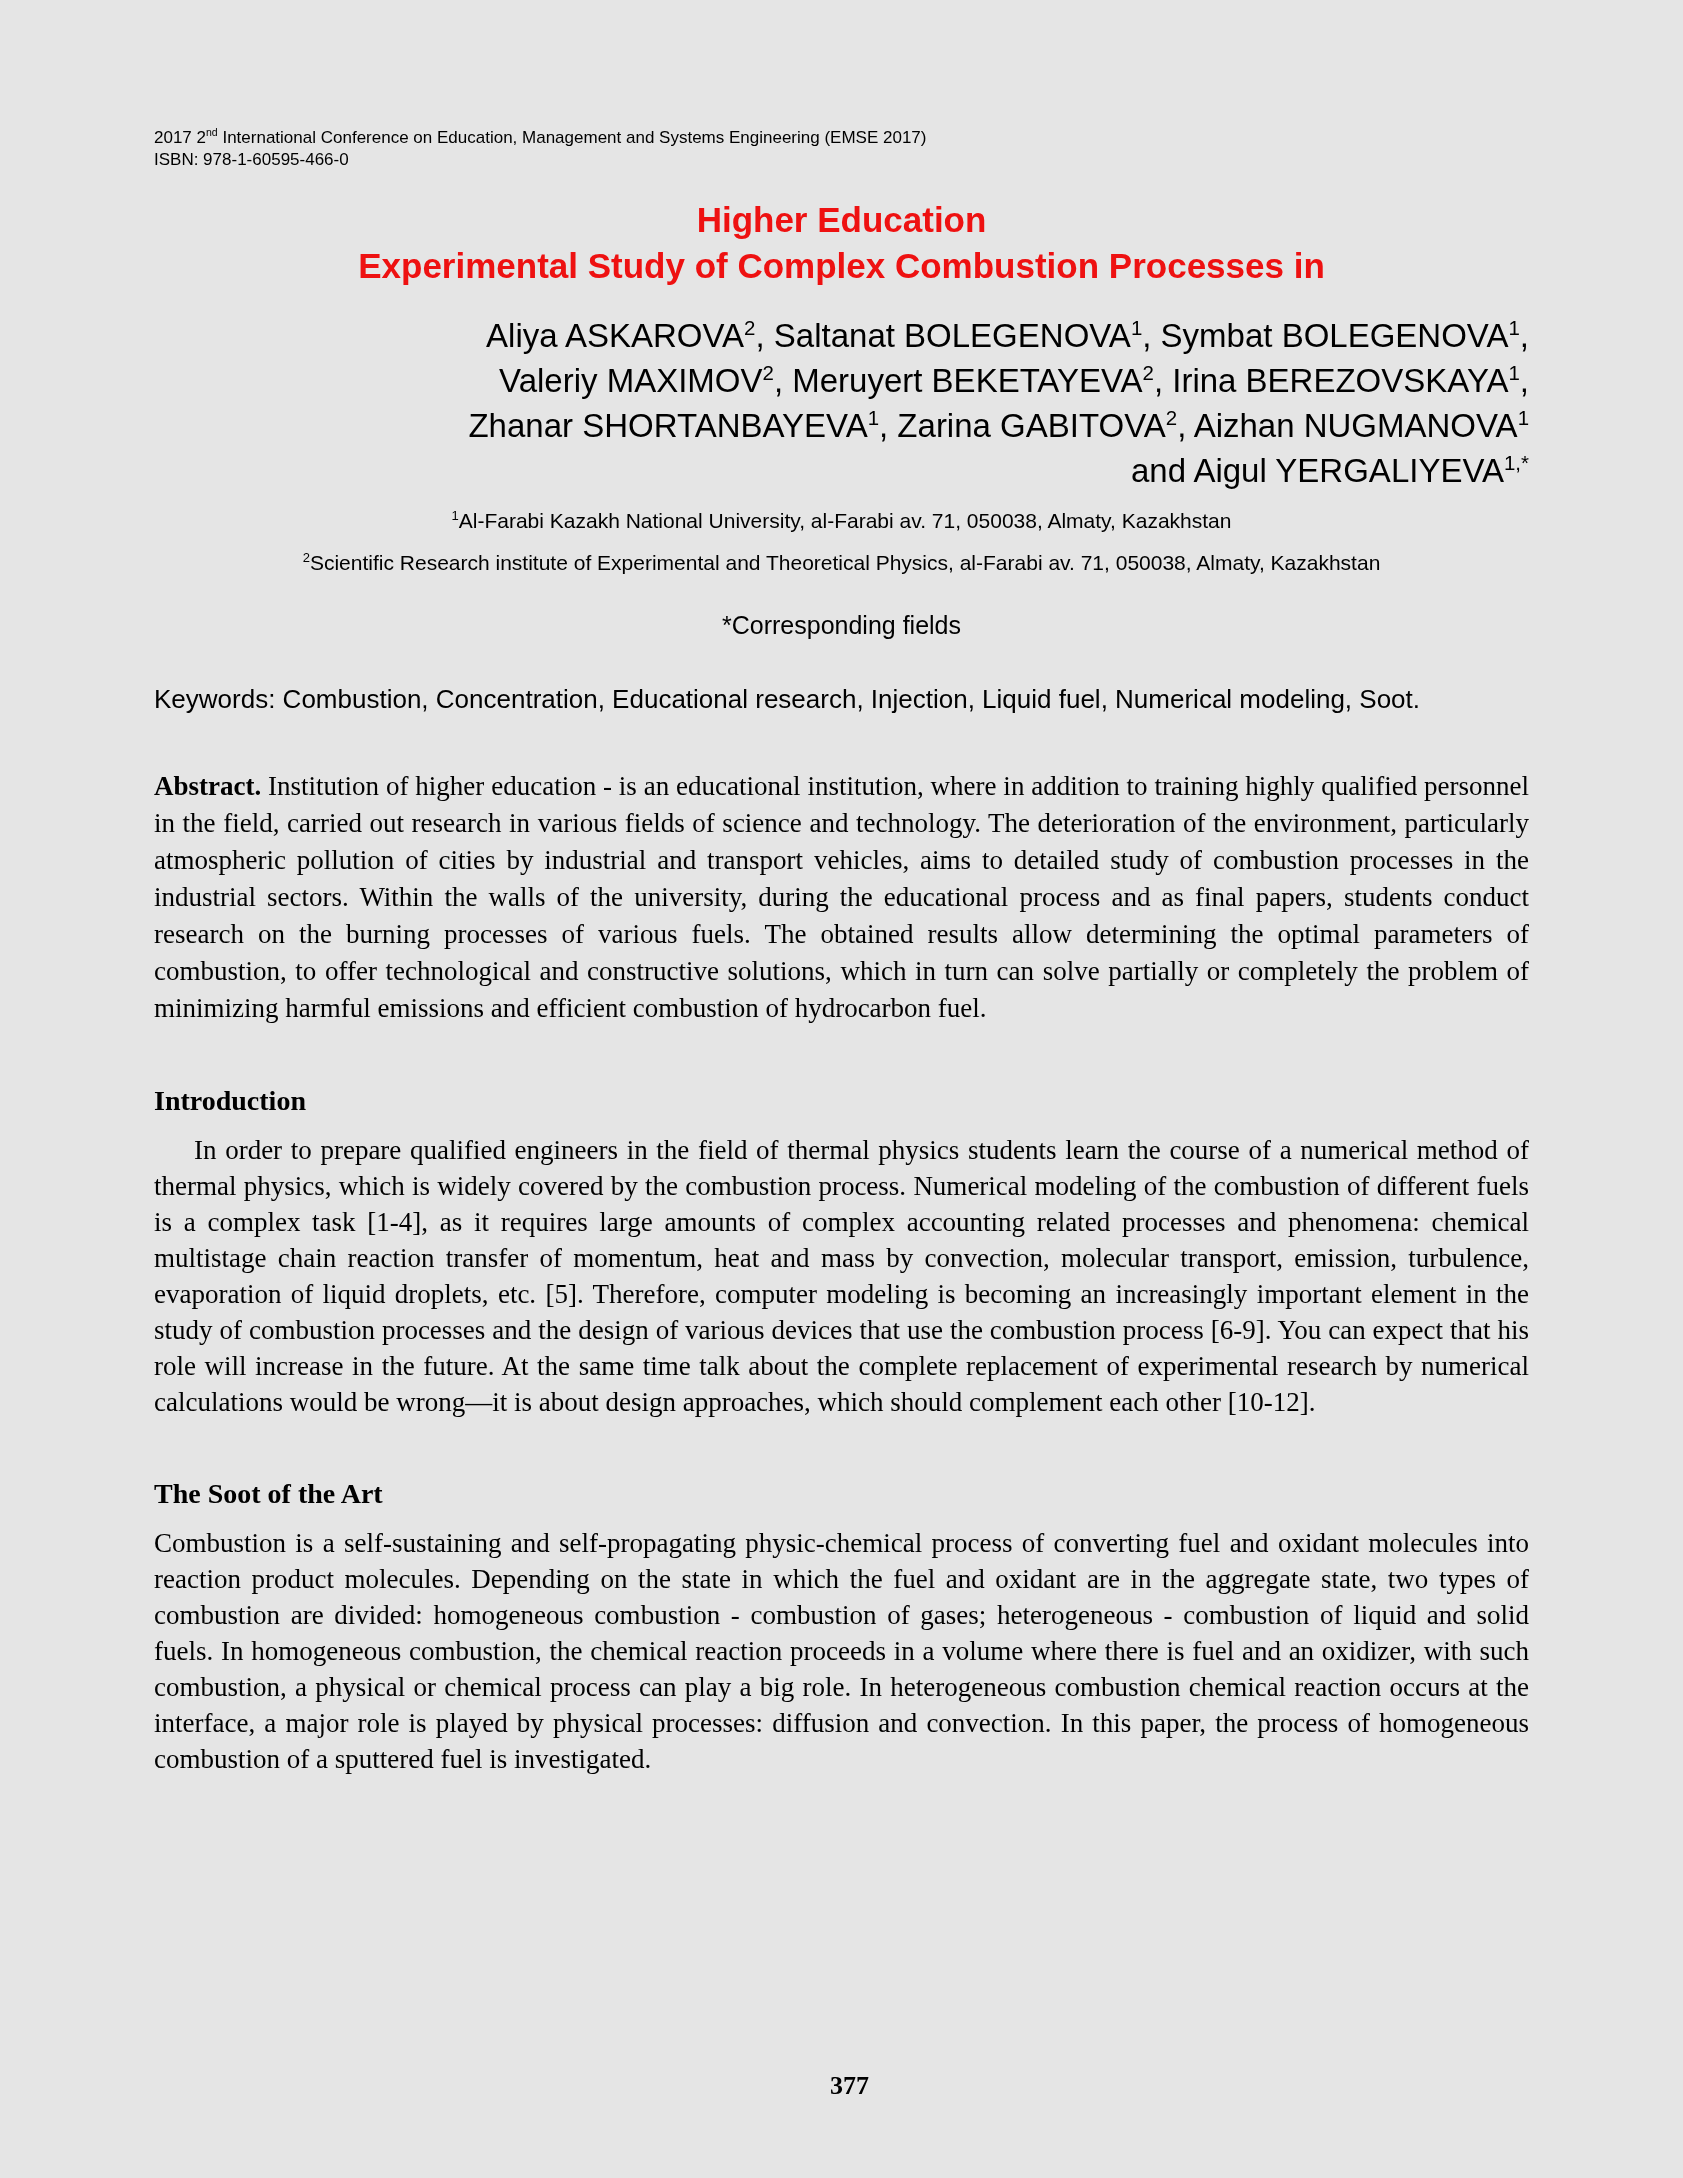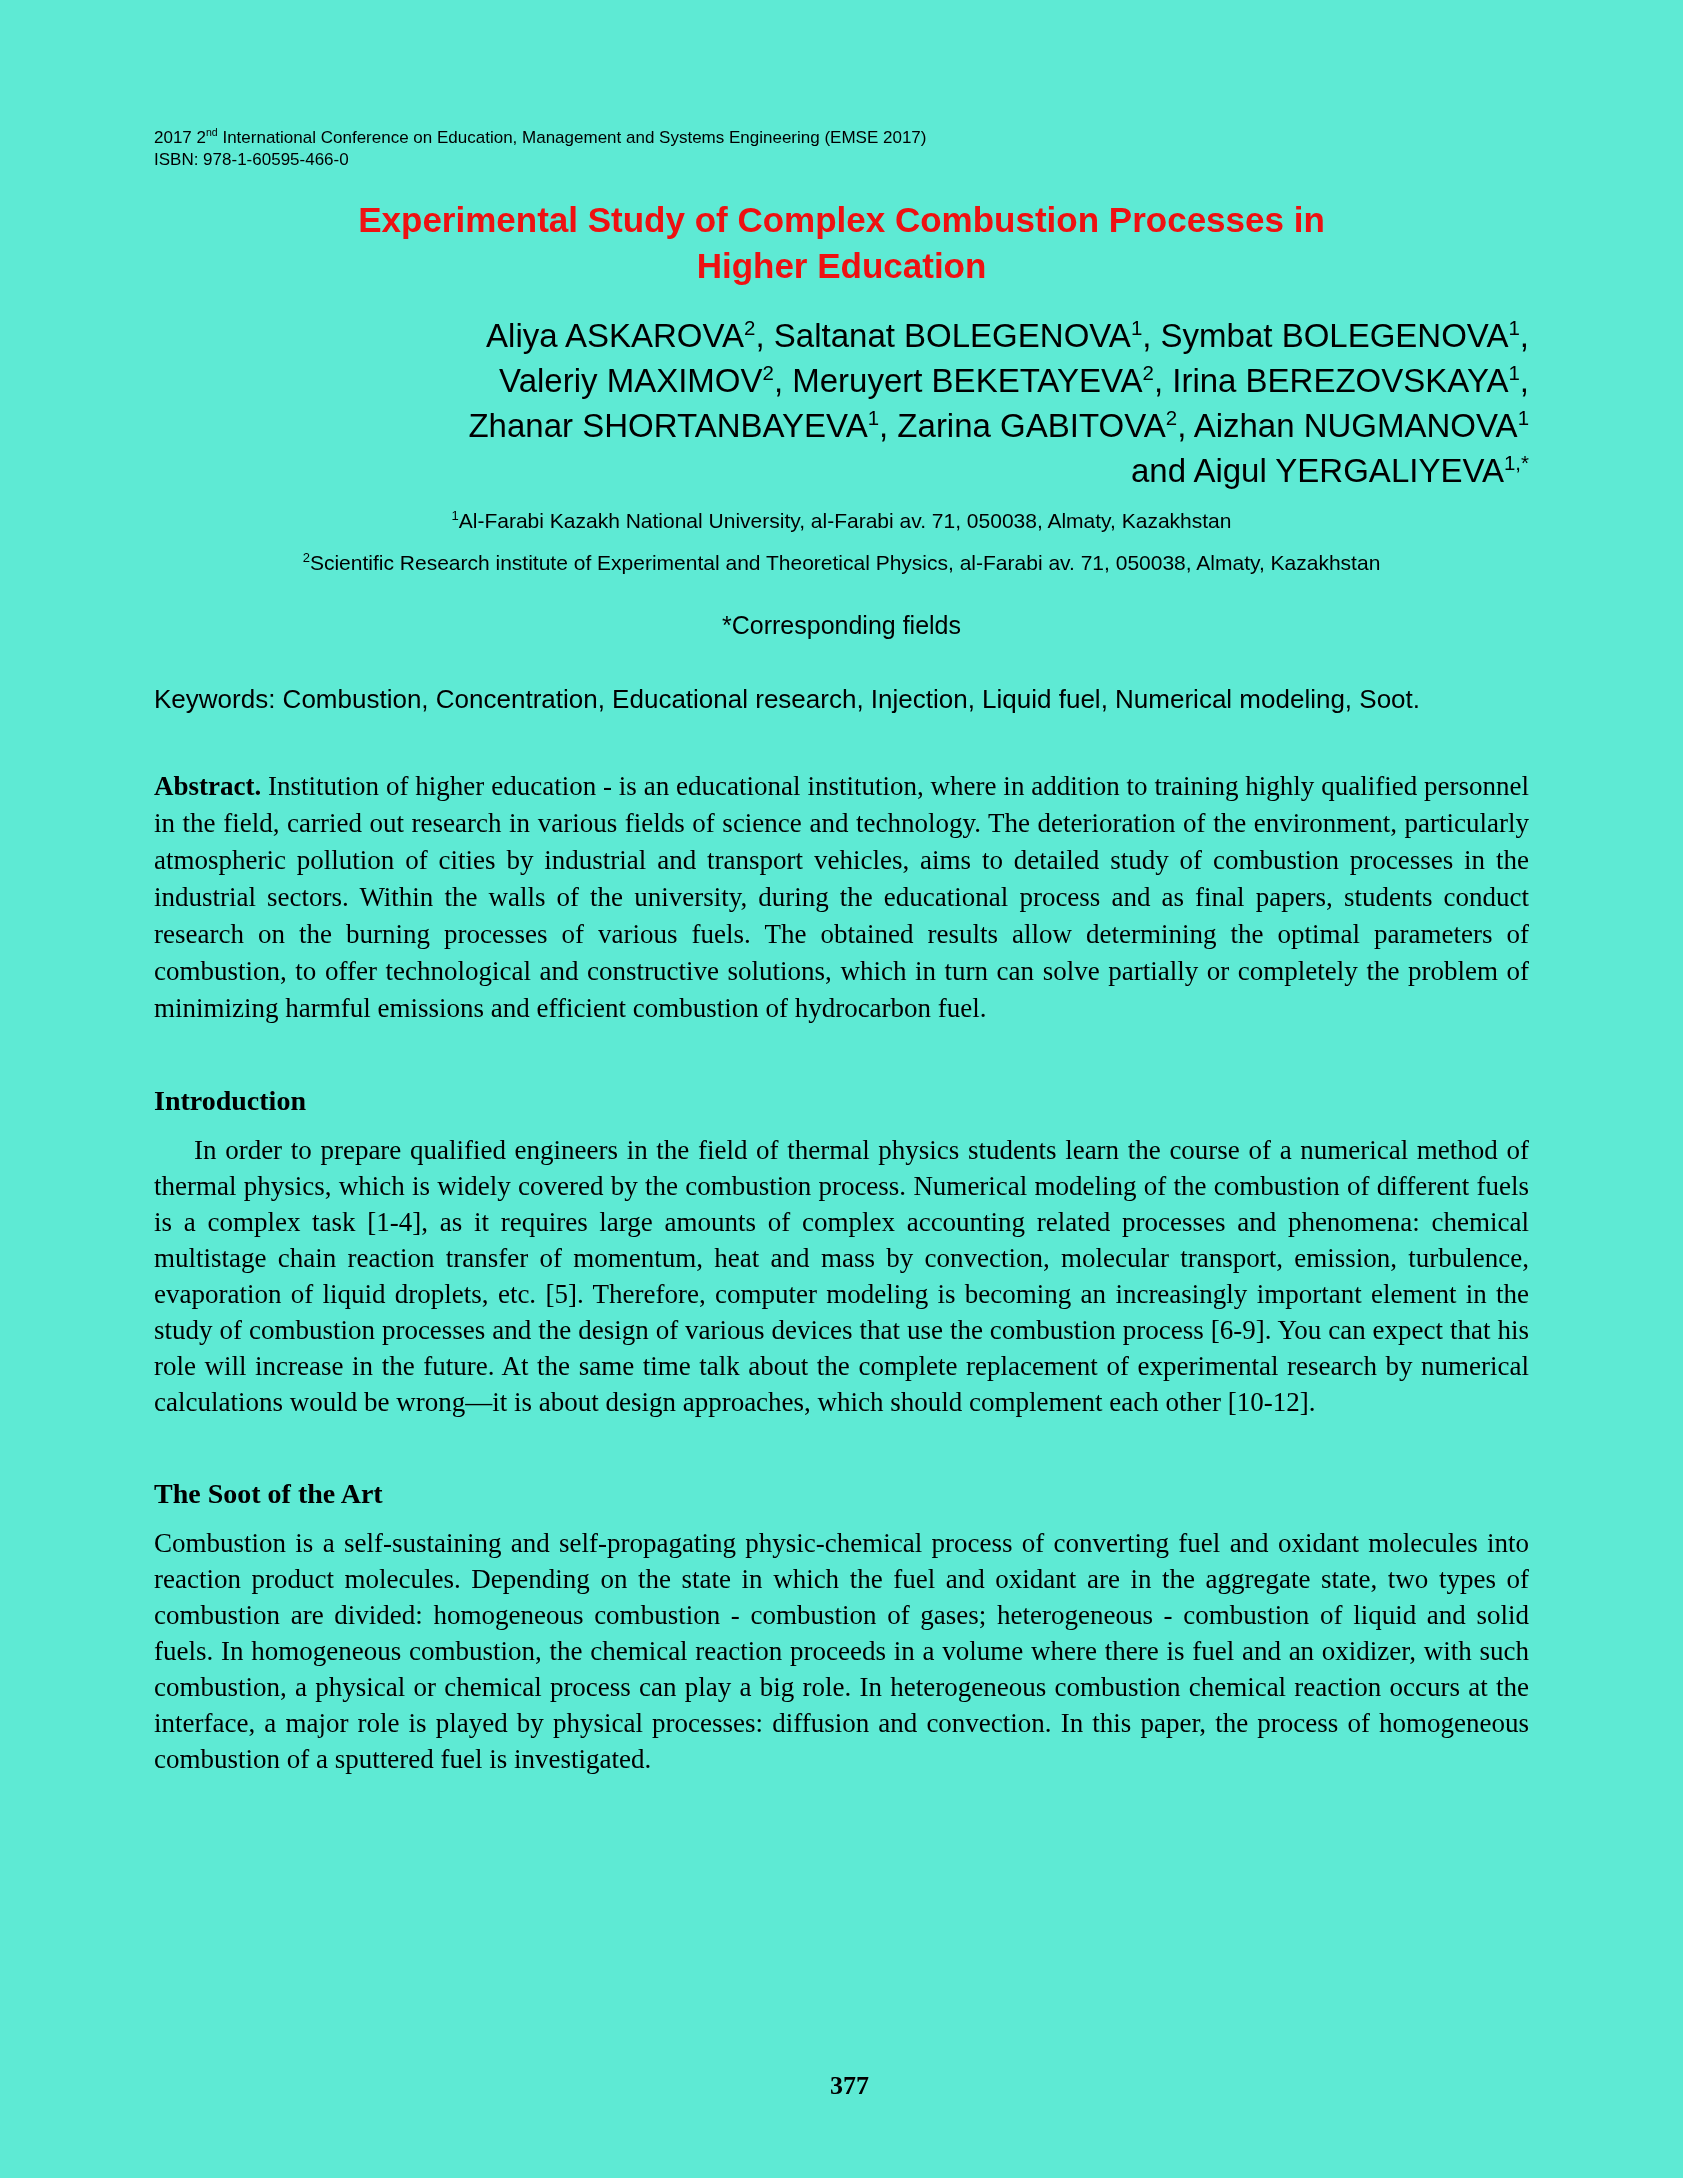--- a/index.html
+++ b/index.html
@@ -1,19 +1,19 @@
 <!DOCTYPE html>
 <html><head>
 <meta charset="utf-8">
 <style>
   html,body{margin:0;padding:0;background:#ffffff;}
   .page{
     position:relative;
     width:1683px;height:2178px;
-    background:#5eead4;
+    background:#e5e5e5;
     box-sizing:border-box;
     padding:127px 154px 0 154px;
     font-family:"Liberation Sans",sans-serif;
     color:#000000;
     overflow:hidden;
   }
   sup{font-size:0.62em;line-height:0;vertical-align:super;}
   .conf-header{font-size:17px;line-height:22px;text-align:left;}
   .paper-title{
     margin-top:26px;
@@ -86,22 +86,22 @@
 <body>
 
 <div class="page">
 
   <div class="conf-header">
     <div><span>2017 2</span><sup>nd</sup><span> International Conference on Education, Management and Systems Engineering (EMSE 2017)</span></div>
     <div>ISBN: 978-1-60595-466-0</div>
   </div>
 
   <div class="paper-title" style="color: rgb(238, 17, 17);">
+    <div>Higher Education</div>
     <div>Experimental Study of Complex Combustion Processes in</div>
-    <div>Higher Education</div>
   </div>
 
   <div class="authors">
     <div><span>Aliya ASKAROVA</span><sup>2</sup><span>, Saltanat BOLEGENOVA</span><sup>1</sup><span>, Symbat BOLEGENOVA</span><sup>1</sup><span>,</span></div>
     <div><span>Valeriy MAXIMOV</span><sup>2</sup><span>, Meruyert BEKETAYEVA</span><sup>2</sup><span>, Irina BEREZOVSKAYA</span><sup>1</sup><span>,</span></div>
     <div><span>Zhanar SHORTANBAYEVA</span><sup>1</sup><span>, Zarina GABITOVA</span><sup>2</sup><span>, Aizhan NUGMANOVA</span><sup>1</sup></div>
     <div><span>and Aigul YERGALIYEVA</span><sup>1,*</sup></div>
   </div>
 
   <div class="affiliation aff-1"><sup>1</sup><span>Al-Farabi Kazakh National University, al-Farabi av. 71, 050038, Almaty, Kazakhstan</span></div>

